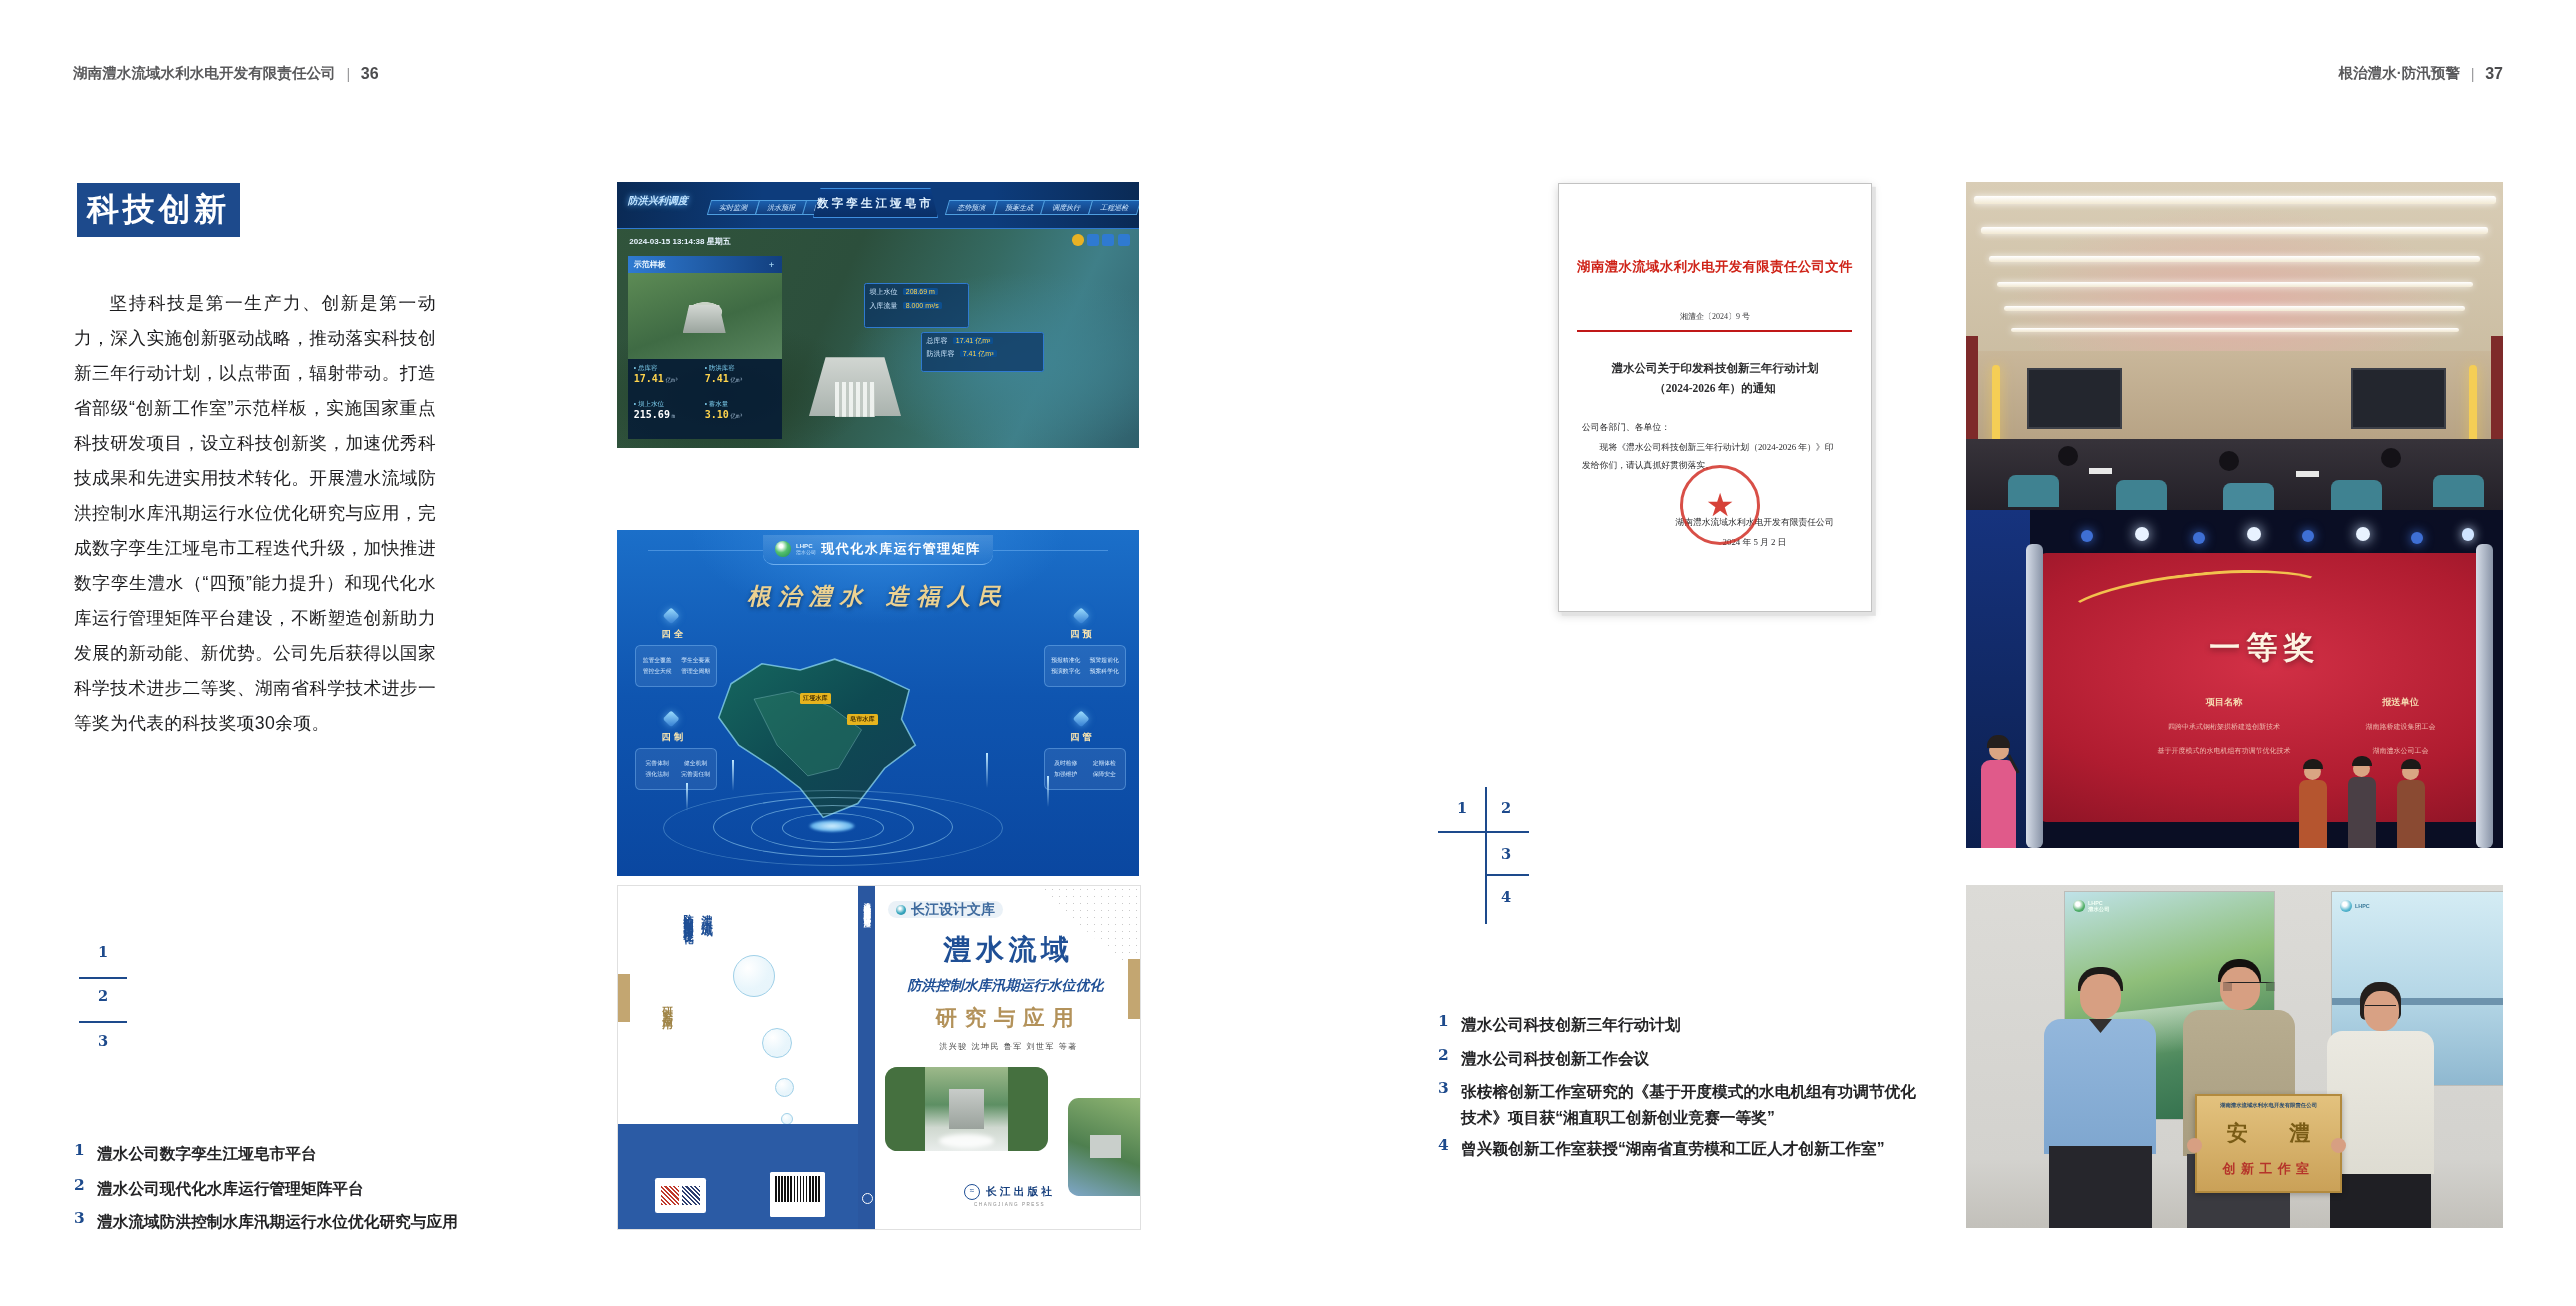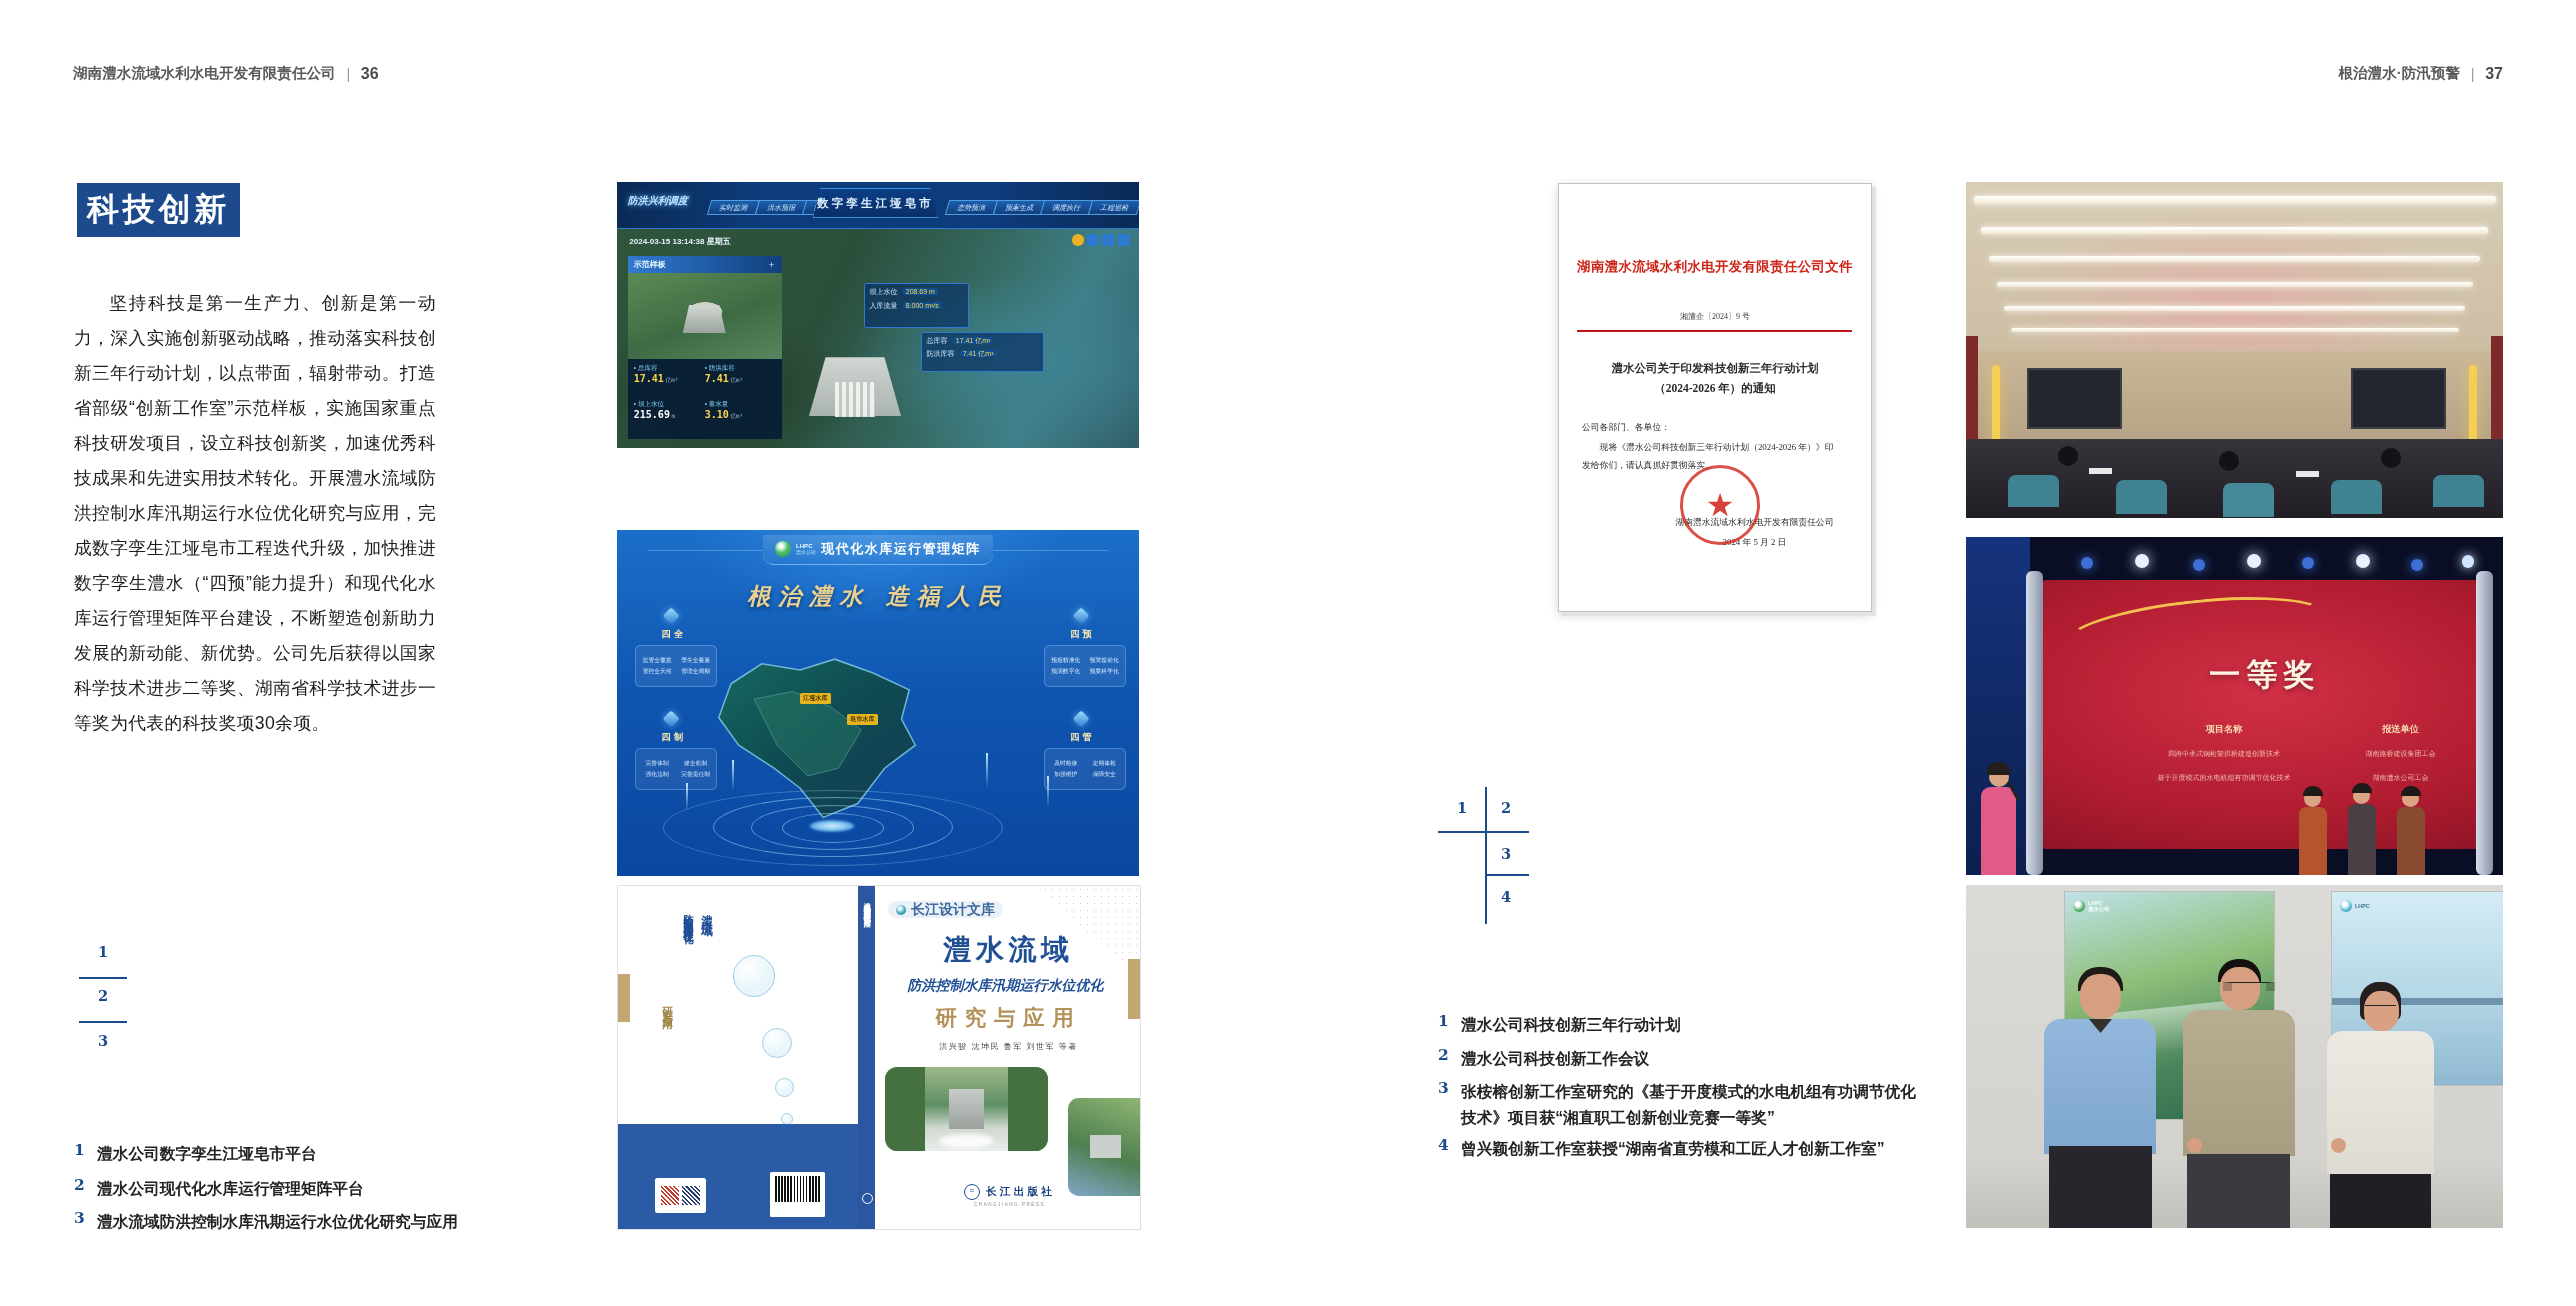--- a/index.html
+++ b/index.html
@@ -362,21 +362,21 @@
       <div class="abs" style="left:415px;top:266px;width:20px;height:20px;border-radius:50%;background:#141217;"></div>
       <div class="abs" style="left:42px;top:293px;width:51px;height:32px;border-radius:7.7px 7.7px 0 0;background:#3f8291;"></div>
       <div class="abs" style="left:150px;top:298px;width:51px;height:34px;border-radius:7.7px 7.7px 0 0;background:#3f8291;"></div>
       <div class="abs" style="left:257px;top:301px;width:51px;height:34px;border-radius:7.7px 7.7px 0 0;background:#46899a;"></div>
       <div class="abs" style="left:365px;top:298px;width:51px;height:34px;border-radius:7.7px 7.7px 0 0;background:#3f8291;"></div>
       <div class="abs" style="left:467px;top:293px;width:51px;height:32px;border-radius:7.7px 7.7px 0 0;background:#3f8291;"></div>
       <div class="abs" style="left:123px;top:286px;width:23px;height:6.1px;background:#e8e8e8;"></div>
       <div class="abs" style="left:330px;top:289px;width:23px;height:6.1px;background:#e8e8e8;"></div>
     </div>
 
-    <div class="abs photo" style="left:678px;top:537px;width:537px;height:338px;background:#0a0e24;">
+    <div class="abs photo" style="left:678px;top:510px;width:537px;height:338px;background:#0a0e24;">
       <div class="abs" style="left:0;top:0;width:64px;height:338px;background:linear-gradient(180deg,#16337e,#0c1f4e);"></div>
       <div class="abs spot" style="left:115px;top:20px;width:12.3px;height:12.3px;background:#3e6fd4;box-shadow:0 0 10.7px #3e6fd4;"></div>
       <div class="abs spot" style="left:169px;top:17px;width:14px;height:14px;background:#e8f2ff;box-shadow:0 0 12.3px #cfe4ff;"></div>
       <div class="abs spot" style="left:227px;top:21.5px;width:12.3px;height:12.3px;background:#3e6fd4;box-shadow:0 0 10.7px #3e6fd4;"></div>
       <div class="abs spot" style="left:281px;top:17px;width:14px;height:14px;background:#e8f2ff;box-shadow:0 0 12.3px #cfe4ff;"></div>
       <div class="abs spot" style="left:336px;top:20px;width:12.3px;height:12.3px;background:#3e6fd4;box-shadow:0 0 10.7px #3e6fd4;"></div>
       <div class="abs spot" style="left:390px;top:17px;width:14px;height:14px;background:#e8f2ff;box-shadow:0 0 12.3px #cfe4ff;"></div>
       <div class="abs spot" style="left:445px;top:21.5px;width:12.3px;height:12.3px;background:#3e6fd4;box-shadow:0 0 10.7px #3e6fd4;"></div>
       <div class="abs spot" style="left:496px;top:18.4px;width:12.3px;height:12.3px;background:#cfe4ff;box-shadow:0 0 10.7px #cfe4ff;"></div>
       <div class="abs" style="left:74px;top:43px;width:450px;height:269px;border-radius:6.1px;background:radial-gradient(120% 95% at 50% 42%, #d23046 0%, #b01c30 48%, #6e0c1c 100%);">
@@ -450,18 +450,23 @@
       </div>
 
       <div class="abs" style="left:353px;top:92px;width:123px;height:251px;">
         <span style="position:absolute;left:41px;top:4.6px;width:41px;height:38px;border-radius:18.4px 18.4px 6.1px 6.1px;background:#241f1d;"></span>
         <span style="position:absolute;left:45px;top:14px;width:35px;height:40px;border-radius:45%;background:#d8a184;"></span>
         <span style="position:absolute;left:46px;top:28px;width:31px;height:7px;border-top:1.5px solid #222;"></span>
         <span style="position:absolute;left:7.7px;top:54px;width:107px;height:143px;border-radius:15.4px 15.4px 0 0;background:linear-gradient(180deg,#ebe9e1,#dedcd2);"></span>
         <span style="position:absolute;left:10.7px;top:197px;width:101px;height:70px;background:#1f1f24;"></span>
       </div>
 
+      <div class="abs" style="left:229px;top:209px;width:143px;height:95px;background:linear-gradient(180deg,#e3c27e,#caa158);border:2.3px solid #b28a3e;box-shadow:0 2.3px 6.1px rgba(0,0,0,.3);">
+        <div style="position:absolute;left:0;top:6.1px;width:100%;text-align:center;font-size:5.4px;color:#24486e;font-weight:bold;">湖南澧水流域水利水电开发有限责任公司</div>
+        <div style="position:absolute;left:0;top:23px;width:100%;text-align:center;font-family:'DejaVu Serif',serif;font-size:21px;font-weight:bold;color:#7a5c16;letter-spacing:17px;text-indent:17px;">安 澧</div>
+        <div style="position:absolute;left:0;top:64px;width:100%;text-align:center;font-size:13px;font-weight:bold;color:#b5342a;letter-spacing:5.4px;">创新工作室</div>
+      </div>
       <span class="abs" style="left:221px;top:253px;width:15.4px;height:15.4px;border-radius:50%;background:#d79f82;"></span>
       <span class="abs" style="left:365px;top:253px;width:15.4px;height:15.4px;border-radius:50%;background:#d79f82;"></span>
     </div>
   </div>
 </div>
 
 
 </body></html>

